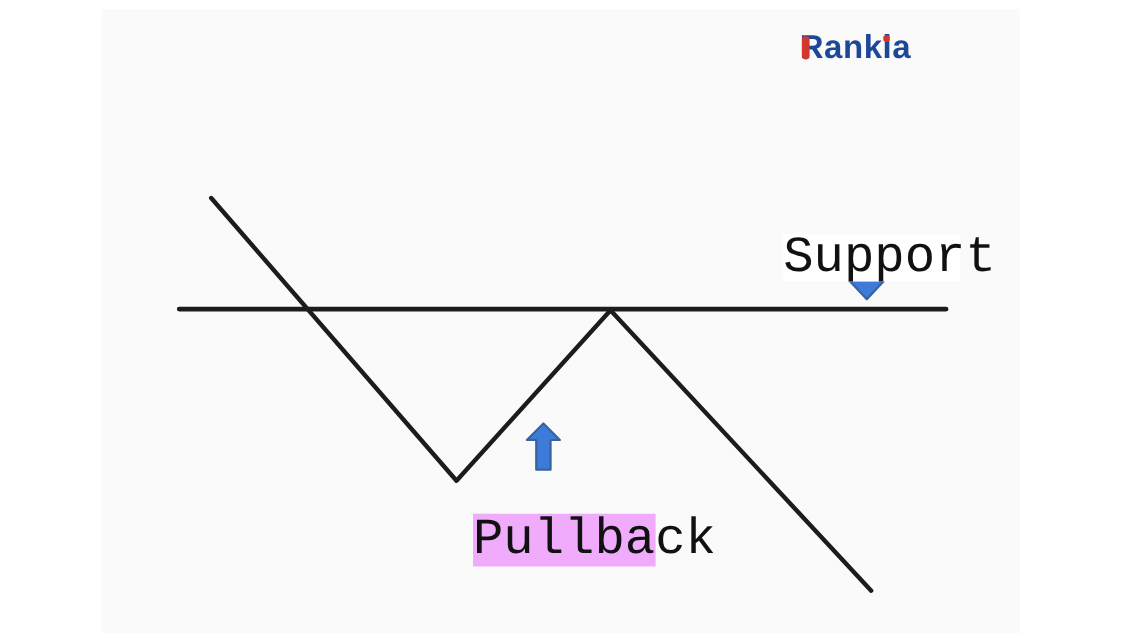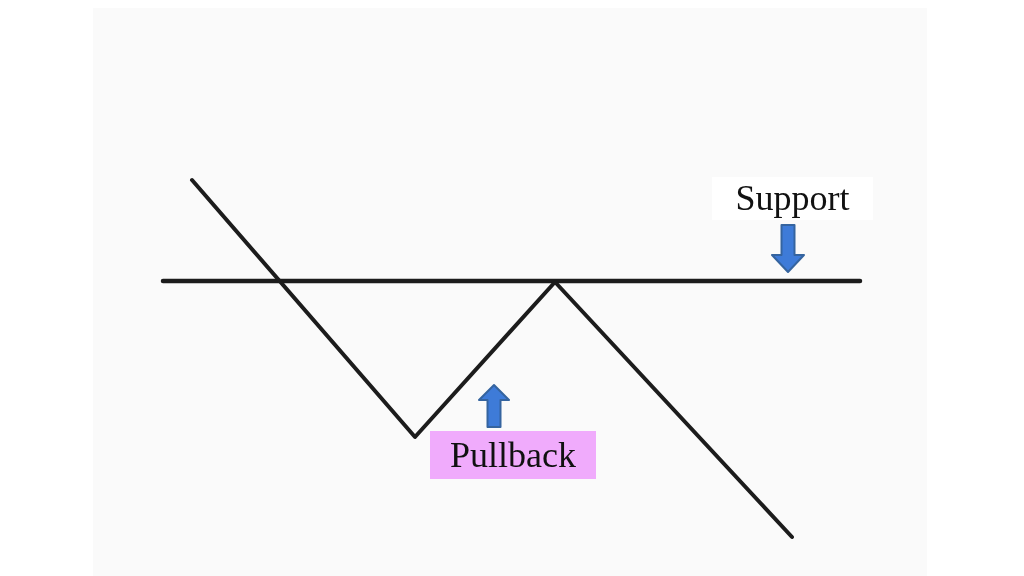--- a/index.html
+++ b/index.html
@@ -26,25 +26,26 @@
   .canvas svg {
     position: absolute;
     left: 0;
     top: 0;
     display: block;
   }
   .diagram-label {
     position: absolute;
     background: #ffffff;
     color: #111111;
-    font-size: 36px;
+    font-size: 46px;
     line-height: 40px;
     white-space: nowrap;
     text-align: center;
-    font-family: Liberation Serif, serif;
+    font-family: Liberation Mono, monospace;
+    margin-top: 36px;
   }
   .label-support {
     left: 619px;
     top: 169px;
     width: 161px;
     height: 43px;
     line-height: 43px;
   }
   .label-pullback {
     left: 337px;
@@ -99,15 +100,22 @@
 
       <path id="down-arrow" d="M 688.5 217 H 701.5 V 247 H 711 L 695 264 L 679 247 H 688.5 Z" stroke-width="2" stroke-linejoin="round" fill="#3e7bd8" stroke="#35649f"></path>
 
       <path id="up-arrow" d="M 401 377 L 416 392 H 407.5 V 419 H 394.5 V 392 H 386 Z" stroke-width="2" stroke-linejoin="round" fill="#3e7bd8" stroke="#35649f"></path>
     </svg>
 
     <div class="diagram-label label-support" style="color: rgb(17, 17, 17); background: rgb(255, 255, 255);">Support</div>
 
     <div class="diagram-label label-pullback" style="color: rgb(17, 17, 17); background: #f0abfc;">Pullback</div>
 
+    <div class="logo">
+      <span class="logo-text">
+        <span id="logo-word" style="color: rgb(29, 72, 152);">Rankia</span>
+        <span class="logo-stem" id="logo-stem" style="background: rgb(210, 57, 46);"></span>
+        <span class="logo-dot" id="logo-dot" style="background: rgb(210, 57, 46);"></span>
+      </span>
+    </div>
 
   </div>
 </div>
 
 </body></html>

